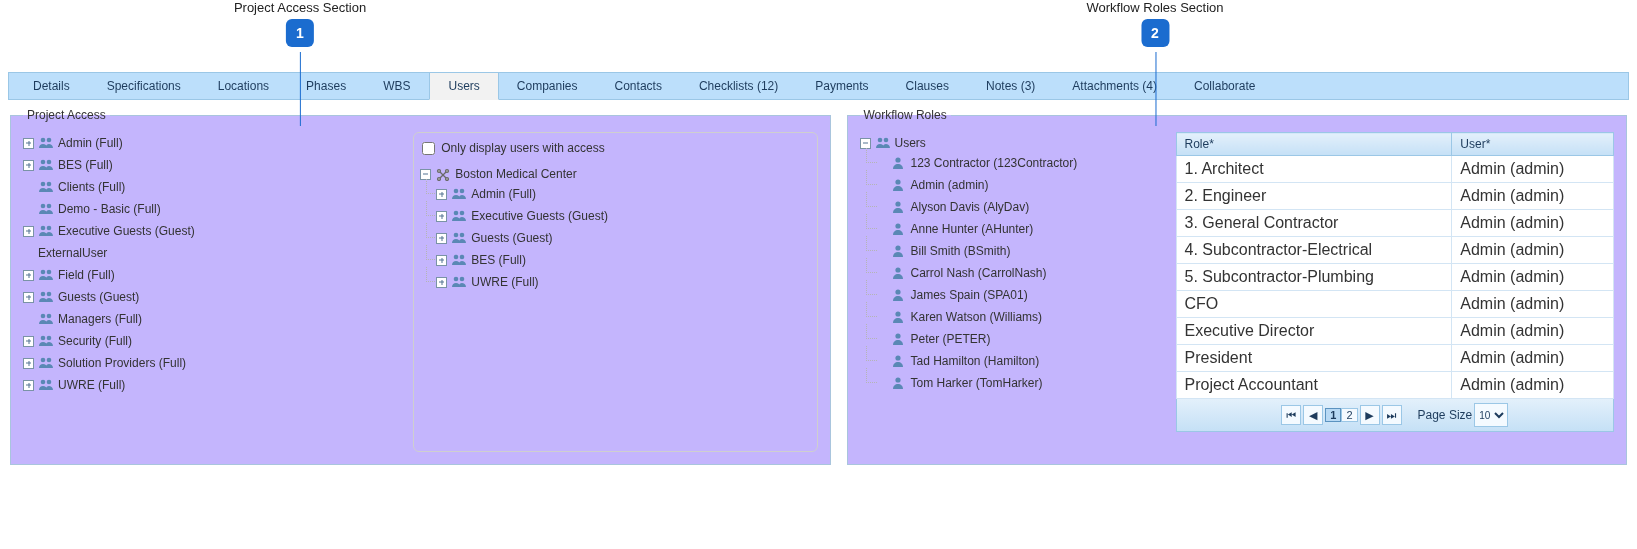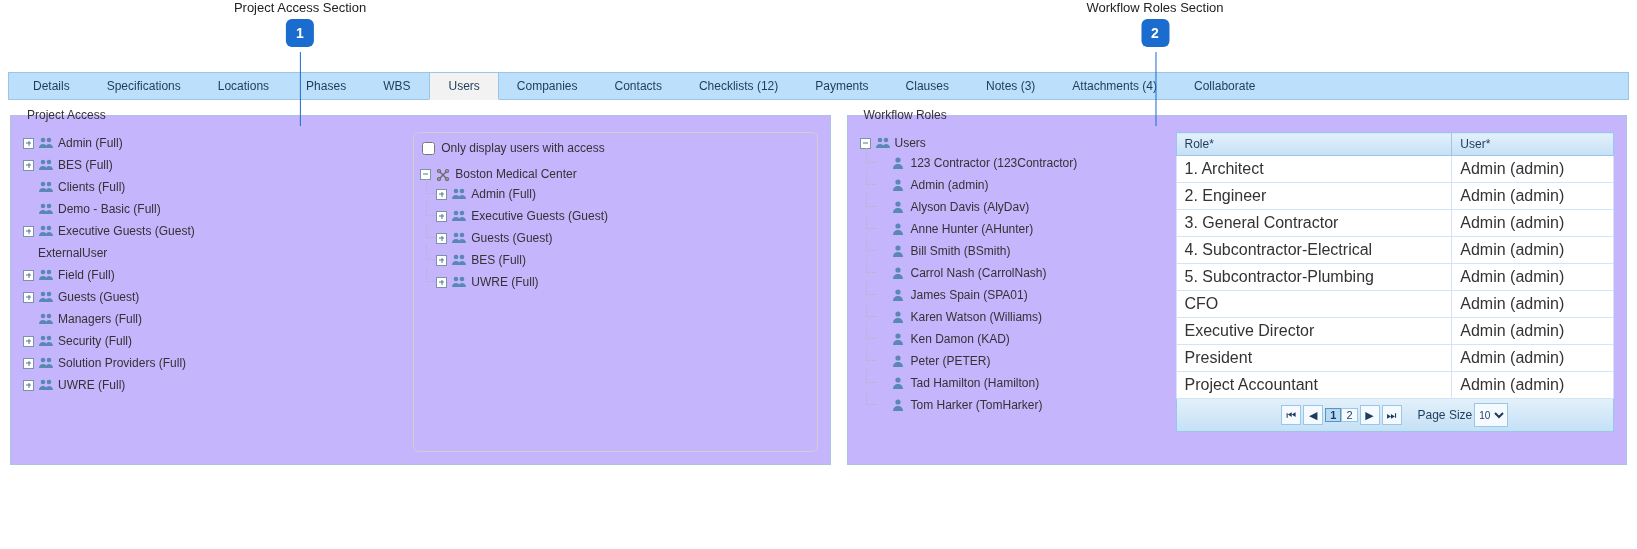--- a/index.html
+++ b/index.html
@@ -689,34 +689,20 @@
                     <span class="toggle none"></span>
                     <span class="icon-user">
                       <svg width="14" height="14" viewBox="0 0 14 14">
                         <g fill="#5a88b5">
                           <circle cx="7" cy="4" r="2.6"></circle>
                           <path d="M2 13c0-3 2.2-5 5-5s5 2 5 5z"></path>
                         </g>
                       </svg>
                     </span>
                     <span>Karen Watson (Williams)</span>
-                  </div>
-                </li>
-                <li>
-                  <div class="row">
-                    <span class="toggle none"></span>
-                    <span class="icon-user">
-                      <svg width="14" height="14" viewBox="0 0 14 14">
-                        <g fill="#5a88b5">
-                          <circle cx="7" cy="4" r="2.6"></circle>
-                          <path d="M2 13c0-3 2.2-5 5-5s5 2 5 5z"></path>
-                        </g>
-                      </svg>
-                    </span>
-                    <span>Ken Damon (KAD)</span>
                   </div>
                 </li>
                 <li>
                   <div class="row">
                     <span class="toggle none"></span>
                     <span class="icon-user">
                       <svg width="14" height="14" viewBox="0 0 14 14">
                         <g fill="#5a88b5">
                           <circle cx="7" cy="4" r="2.6"></circle>
                           <path d="M2 13c0-3 2.2-5 5-5s5 2 5 5z"></path>

